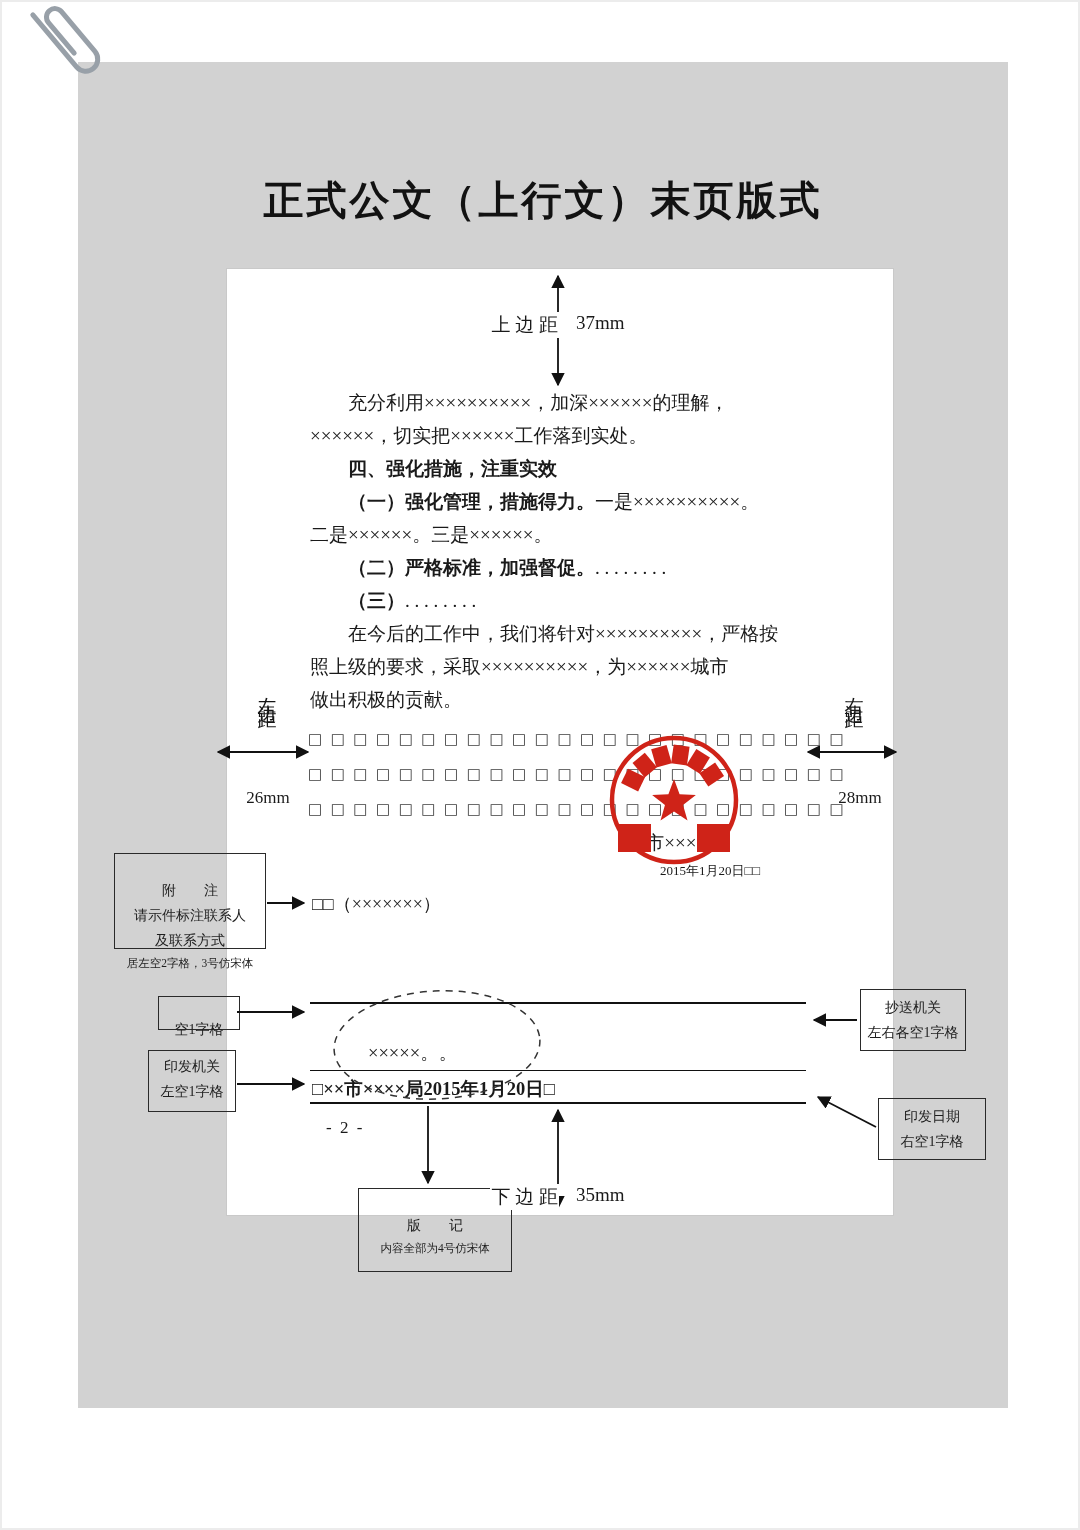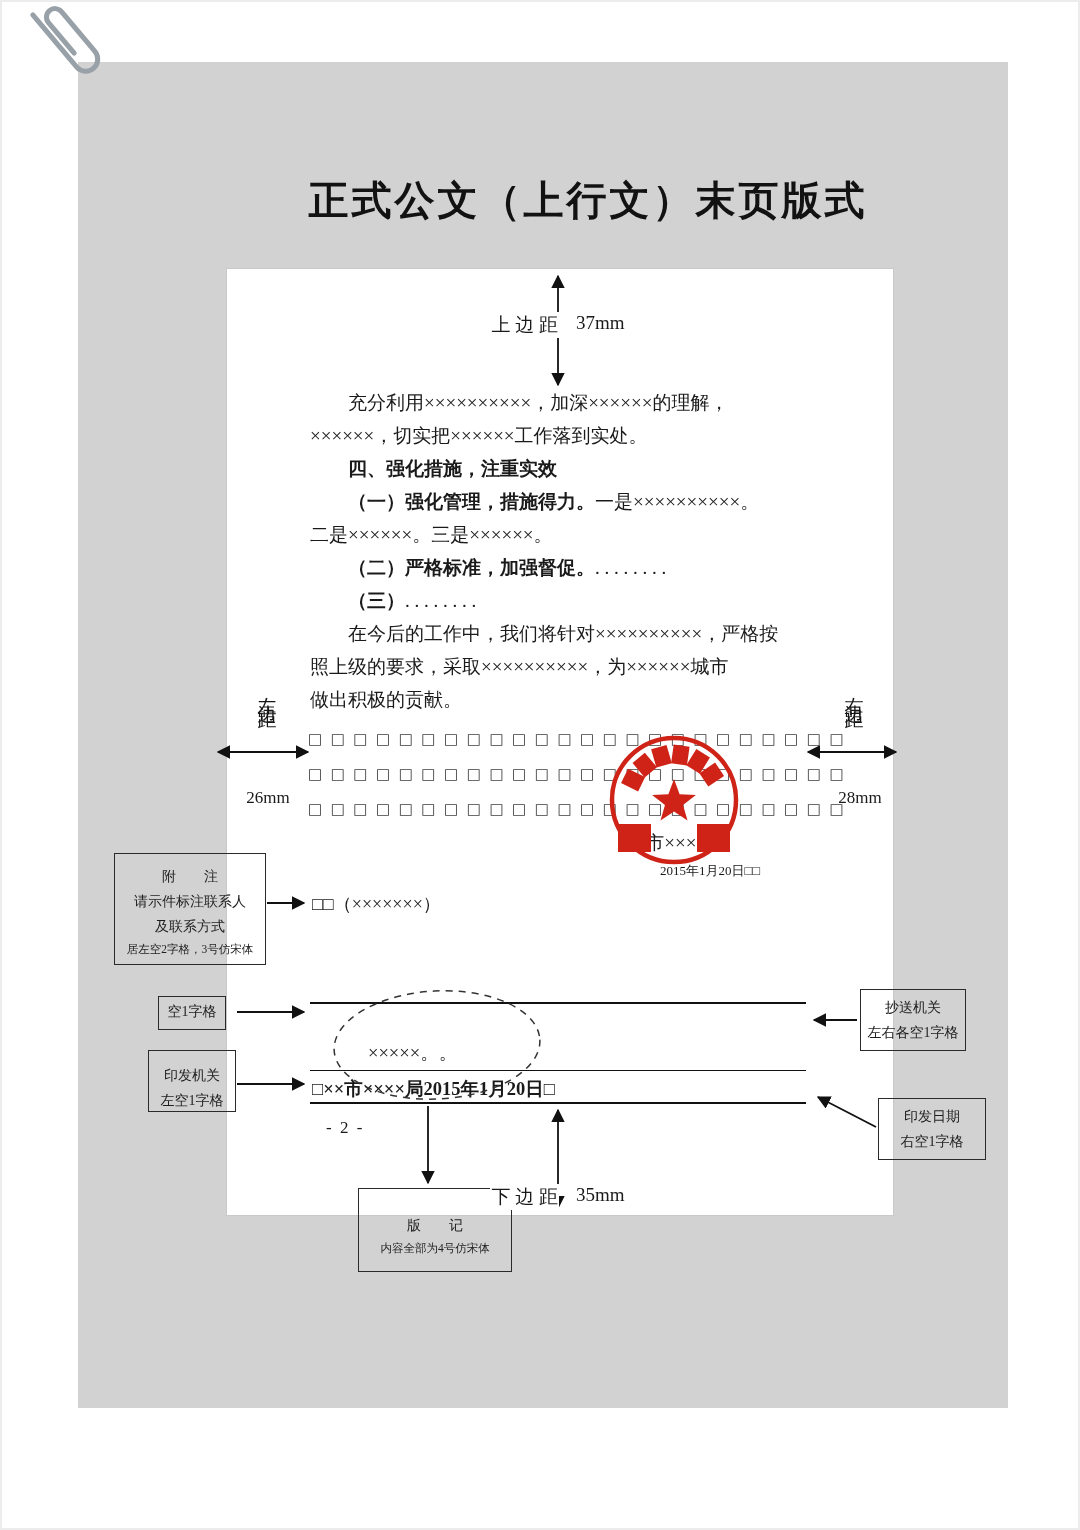--- a/index.html
+++ b/index.html
@@ -2,21 +2,21 @@
 <html><head>
 <meta charset="utf-8">
 <style>
   html,body{margin:0;padding:0;background:#fff;}
   .canvas{position:relative;width:1080px;height:1530px;background:#ffffff;overflow:hidden;
           font-family:"Liberation Serif","DejaVu Serif",serif;color:#1a1a1a;
           box-shadow:inset 0 0 0 2px #ececec;}
   .graybg{position:absolute;left:78px;top:62px;width:930px;height:1346px;background:#d2d2d2;}
   .title{position:absolute;left:78px;top:176px;width:930px;text-align:center;
          font-family:"Liberation Sans","DejaVu Sans",sans-serif;font-weight:bold;
-         font-size:40px;line-height:1.2;letter-spacing:3px;color:#121212;margin-left:45px;}
+         font-size:40px;line-height:1.2;letter-spacing:3px;color:#121212;}
   .docpage{position:absolute;left:226px;top:268px;width:668px;height:948px;background:#fff;
            border:1px solid #c9c9c9;box-sizing:border-box;}
 
   .bodytext{position:absolute;left:310px;top:386px;width:500px;font-size:19px;line-height:33px;white-space:nowrap;}
   .ind{text-indent:38px;font-family:Liberation Serif, serif;}
   .bd{font-weight:bold;}
 
   .grid{position:absolute;left:308px;top:722px;width:505px;font-family:"DejaVu Sans",sans-serif;
         font-size:15px;color:#3d3d3d;}
   .grid .row{line-height:35px;letter-spacing:8.5px;white-space:nowrap;}
@@ -38,23 +38,23 @@
           justify-content:space-between;font-size:18.5px;white-space:nowrap;}
   .ccline2{position:absolute;left:368px;top:1040px;font-size:18.5px;}
   .issueline{position:absolute;left:312px;top:1076px;width:494px;display:flex;
              justify-content:flex-start;font-size:18.5px;font-weight:bold;}
   .pagenum{position:absolute;left:326px;top:1118px;font-size:17px;letter-spacing:2px;}
 
   .abox{position:absolute;border:1px solid #2a2a2a;box-sizing:border-box;text-align:center;
         font-size:14px;color:#1e1e1e;background:transparent;}
   .abox .ln{line-height:25px;white-space:nowrap;}
   .abox .small{font-size:11.5px;line-height:20px;white-space:nowrap;}
-  .note-box{left:114px;top:853px;width:152px;height:112px;padding-top:10px;}
-  .space-box{left:158px;top:996px;width:68px;height:34px;padding-top:2px;}
-  .printorg-box{left:148px;top:1050px;width:88px;height:62px;padding-top:12px;text-align:center;}
+  .note-box{left:114px;top:853px;width:152px;height:96px;padding-top:24px;}
+  .space-box{left:158px;top:996px;width:82px;height:34px;padding-top:20px;}
+  .printorg-box{left:148px;top:1050px;width:88px;height:62px;padding-top:3px;text-align:center;}
   .ccorg-box{left:860px;top:989px;width:106px;height:62px;padding-top:5px;}
   .printdate-box{left:878px;top:1098px;width:108px;height:62px;padding-top:5px;}
   .imprint-box{left:358px;top:1188px;width:154px;height:84px;padding-top:24px;}
 
   .overlay{position:absolute;left:0;top:0;width:1080px;height:1530px;pointer-events:none;}
   .seal{position:absolute;left:604px;top:730px;}
   .paperclip{position:absolute;left:4px;top:-8px;}
 </style>
 </head>
 <body>

